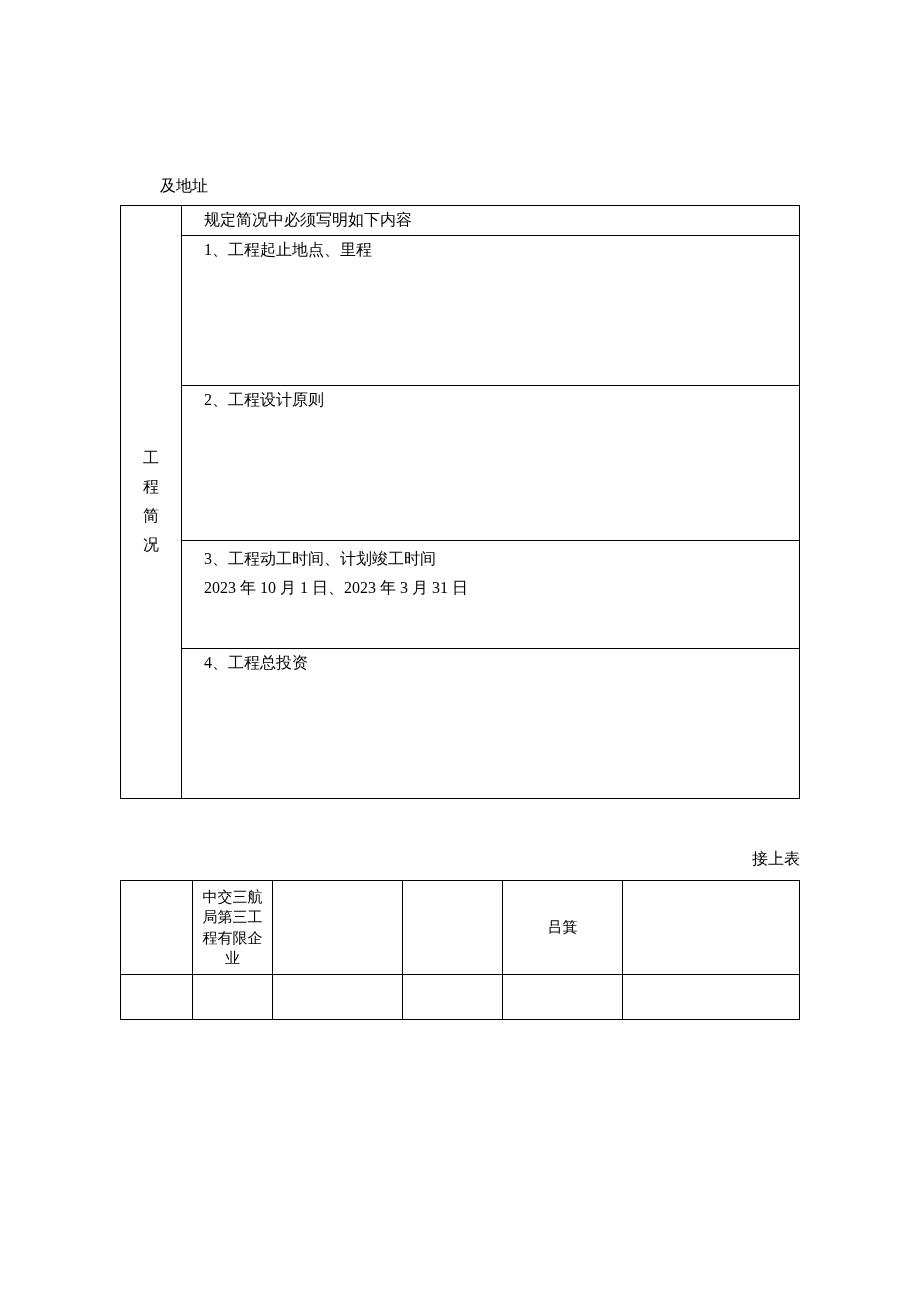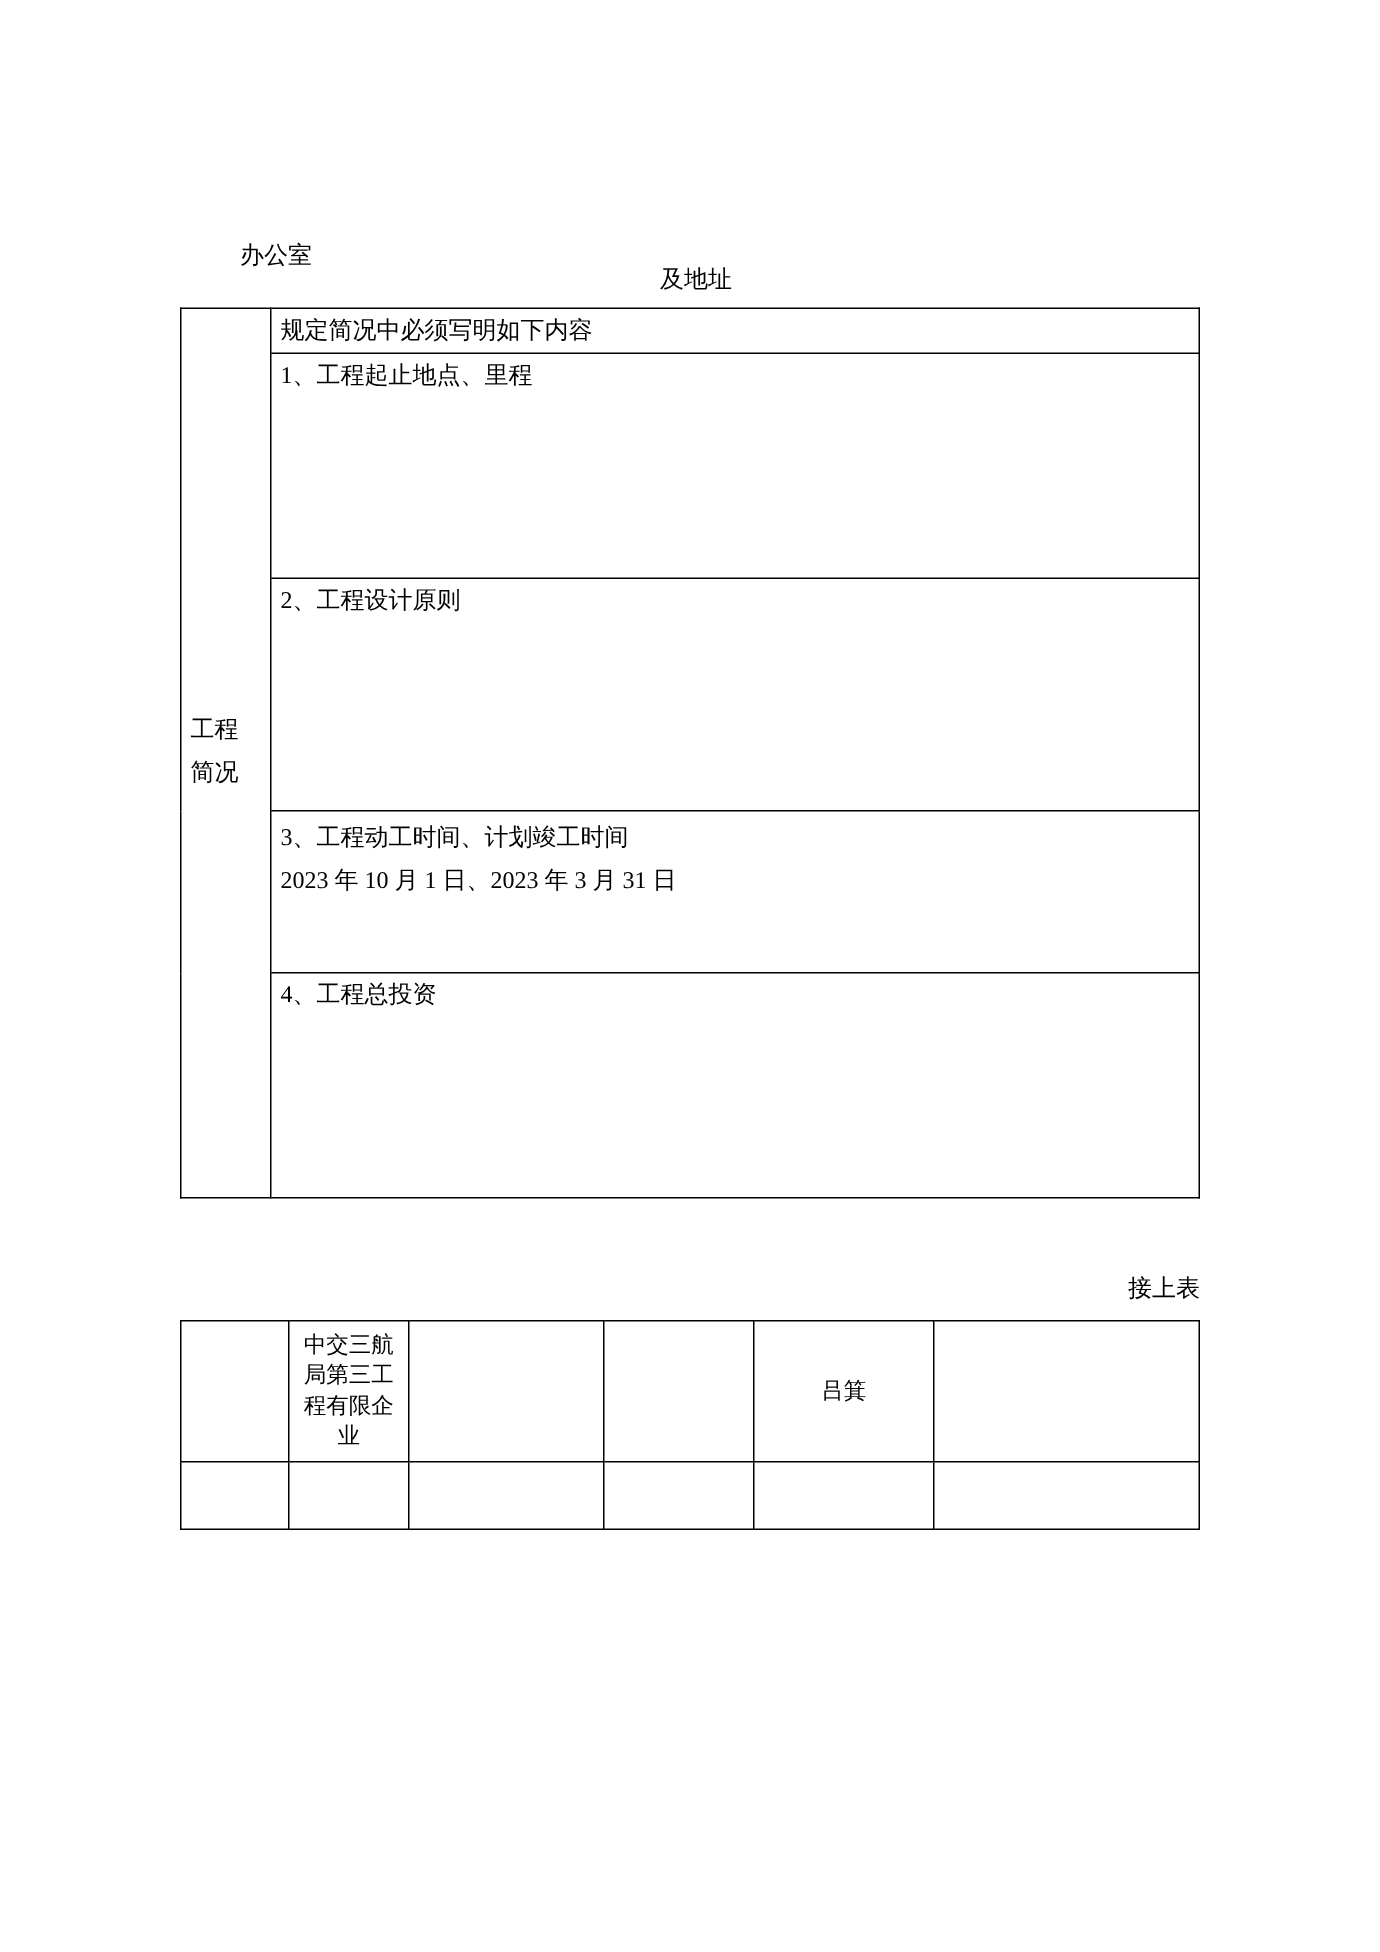--- a/index.html
+++ b/index.html
@@ -29,21 +29,21 @@
       margin-top: 16px;
     }
     .main-table {
       border-collapse: collapse;
       width: 100%;
       border: 1px solid #000;
     }
     .main-table td {
       border: 1px solid #000;
       vertical-align: top;
-      padding: 4px 6px;
+      padding: 4px 22px;
     }
     .side-label {
       width: 60px;
       vertical-align: middle !important;
       font-size: 16px;
       line-height: 1.8;
     }
     .row-0 {
       height: 30px;
     }
@@ -97,21 +97,20 @@
       height: 45px;
     }
     .multiline {
       line-height: 1.35;
     }
   </style>
 </head>
 <body>
 
 <div class="header-row">
-  <div class="header-left">办公室</div>
   <div class="header-right">及地址</div>
 </div>
 
 <table class="main-table">
   <tbody>
       <tr>
     <td class="side-label" rowspan="5">
       <span>工程简况</span>
     </td>
     <td class="row-0">规定简况中必须写明如下内容</td>

